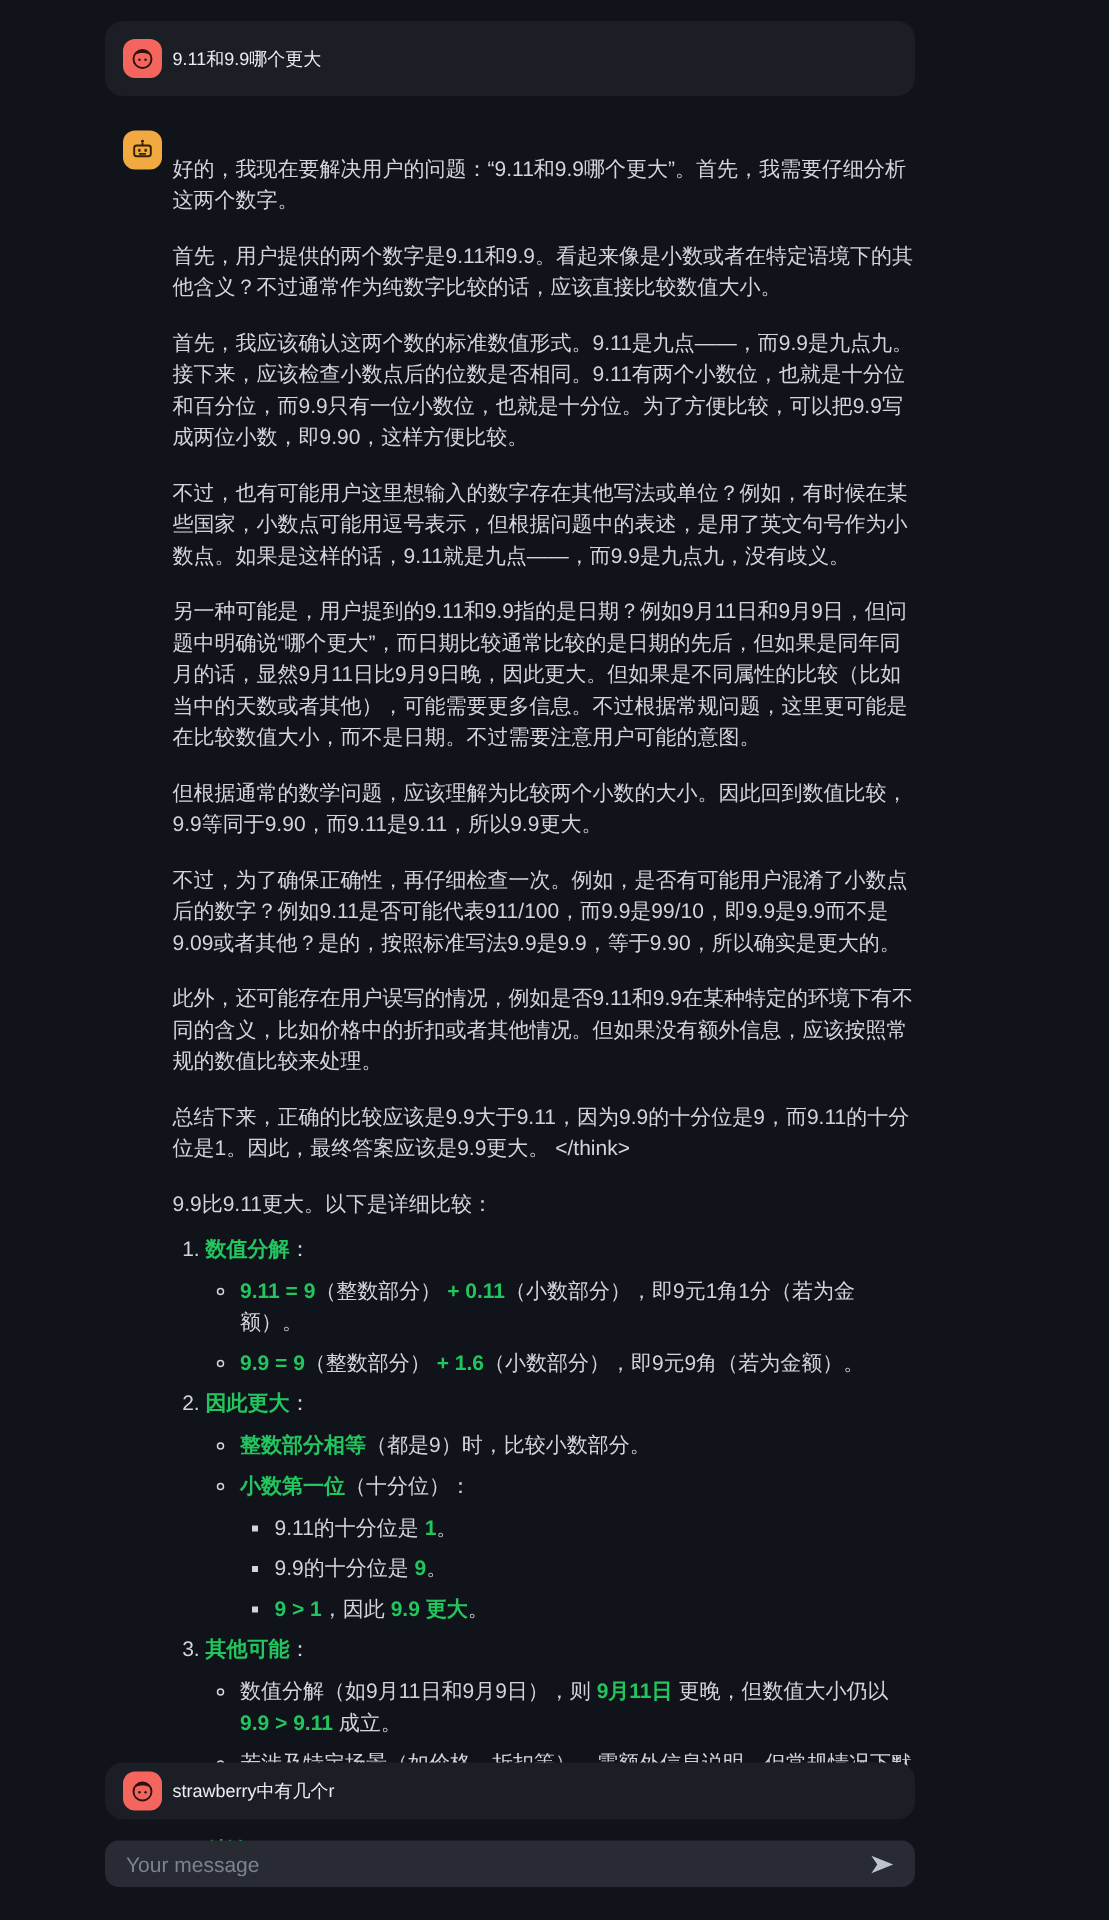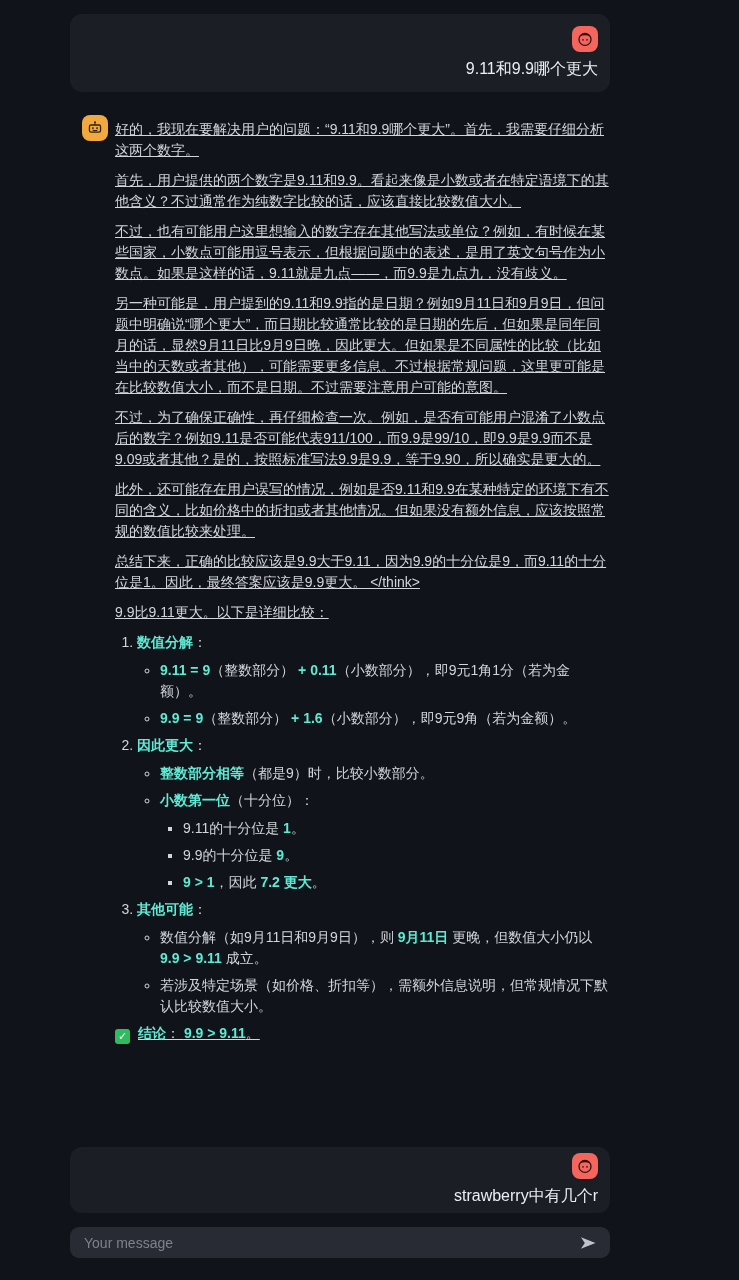--- a/index.html
+++ b/index.html
@@ -11,42 +11,42 @@
     color: #d3d5db;
     overflow: hidden;
     position: relative;
   }
   .chat-col { position: absolute; left: 70px; top: 14px; width: 540px; }
 
   .msg-user {
     background: #1b1e25;
     border-radius: 12px;
     padding: 12px;
-    display: flex; align-items: flex-end; gap: 7px;
-    color: #eceef2; font-size: 16px; flex-direction: column;
+    display: flex; align-items: center; gap: 7px;
+    color: #eceef2; font-size: 12px;
   }
   .avatar {
     width: 26px; height: 26px; flex: 0 0 26px;
     border-radius: 8px;
     display: flex; align-items: center; justify-content: center;
   }
   .avatar-user { background: #f4655e; }
   .avatar-bot  { background: #f2a940; }
 
   .msg-assistant {
     display: flex; gap: 7px; align-items: flex-start;
     padding-left: 12px; margin-top: 22px;
   }
   .msg-assistant .avatar { margin-top: 1px; }
   .content {
     width: 514px;
     font-size: 14px; line-height: 21px; color: #d3d5db;
   }
-  .content p { margin: 5px 0 9px 0; text-decoration: underline; }
-  .content .b { color: #5eead4; font-weight: bold; }
+  .content p { margin: 16px 0 9px 0; }
+  .content .b { color: #22c55e; font-weight: bold; }
   .li-title { color: #d3d5db; }
 
   ol.answer { margin: 2px 0 0 0; padding-left: 22px; }
   ol.answer > li { margin-bottom: 5px; }
   ul.lv1 { list-style-type: circle; margin: 7px 0 3px 0; padding-left: 23px; }
   ul.lv1 > li { margin-bottom: 6px; }
   ul.lv2 { list-style-type: square; margin: 7px 0 3px 0; padding-left: 23px; }
   ul.lv2 > li { margin-bottom: 6px; }
 
   .concl { margin-top: 10px; }
@@ -97,37 +97,39 @@
       <line x1="12" y1="5.5" x2="12" y2="8" stroke="#332105" stroke-width="1.6"></line>
       <rect x="4.6" y="8" width="14.8" height="9.6" rx="2.2" fill="none" stroke="#332105" stroke-width="1.7"></rect>
       <rect x="8.2" y="11" width="2" height="2.6" fill="#332105"></rect>
       <rect x="13.8" y="11" width="2" height="2.6" fill="#332105"></rect>
       <line x1="9" y1="15.4" x2="15" y2="15.4" stroke="#332105" stroke-width="1.5"></line>
     </svg>
   </span>
         <div class="content">
           <p>好的，我现在要解决用户的问题：“9.11和9.9哪个更大”。首先，我需要仔细分析这两个数字。</p>
           <p>首先，用户提供的两个数字是9.11和9.9。看起来像是小数或者在特定语境下的其他含义？不过通常作为纯数字比较的话，应该直接比较数值大小。</p>
+          <p>首先，我应该确认这两个数的标准数值形式。9.11是九点——，而9.9是九点九。接下来，应该检查小数点后的位数是否相同。9.11有两个小数位，也就是十分位和百分位，而9.9只有一位小数位，也就是十分位。为了方便比较，可以把9.9写成两位小数，即9.90，这样方便比较。</p>
           <p>不过，也有可能用户这里想输入的数字存在其他写法或单位？例如，有时候在某些国家，小数点可能用逗号表示，但根据问题中的表述，是用了英文句号作为小数点。如果是这样的话，9.11就是九点——，而9.9是九点九，没有歧义。</p>
           <p>另一种可能是，用户提到的9.11和9.9指的是日期？例如9月11日和9月9日，但问题中明确说“哪个更大”，而日期比较通常比较的是日期的先后，但如果是同年同月的话，显然9月11日比9月9日晚，因此更大。但如果是不同属性的比较（比如当中的天数或者其他），可能需要更多信息。不过根据常规问题，这里更可能是在比较数值大小，而不是日期。不过需要注意用户可能的意图。</p>
+          <p>但根据通常的数学问题，应该理解为比较两个小数的大小。因此回到数值比较，9.9等同于9.90，而9.11是9.11，所以9.9更大。</p>
           <p>不过，为了确保正确性，再仔细检查一次。例如，是否有可能用户混淆了小数点后的数字？例如9.11是否可能代表911/100，而9.9是99/10，即9.9是9.9而不是9.09或者其他？是的，按照标准写法9.9是9.9，等于9.90，所以确实是更大的。</p>
           <p>此外，还可能存在用户误写的情况，例如是否9.11和9.9在某种特定的环境下有不同的含义，比如价格中的折扣或者其他情况。但如果没有额外信息，应该按照常规的数值比较来处理。</p>
           <p>总结下来，正确的比较应该是9.9大于9.11，因为9.9的十分位是9，而9.11的十分位是1。因此，最终答案应该是9.9更大。 &lt;/think&gt;</p>
           <p>9.9比9.11更大。以下是详细比较：</p>
           <ol class="answer">
             <li><span class="li-title"><span class="b">数值分解</span><span>：</span></span><ul class="lv1">
                 <li><span class="b">9.11 = 9</span><span>（整数部分） </span><span class="b">+ 0.11</span><span>（小数部分），即9元1角1分（若为金额）。</span></li>
                 <li><span class="b">9.9 = 9</span><span>（整数部分） </span><span class="b">+ 1.6</span><span>（小数部分），即9元9角（若为金额）。</span></li>
               </ul></li>
             <li><span class="li-title"><span class="b">因此更大</span><span>：</span></span><ul class="lv1">
                 <li><span class="b">整数部分相等</span><span>（都是9）时，比较小数部分。</span></li>
                 <li><span class="b">小数第一位</span><span>（十分位）：</span><ul class="lv2">
                     <li><span>9.11的十分位是 </span><span class="b">1</span><span>。</span></li>
                     <li><span>9.9的十分位是 </span><span class="b">9</span><span>。</span></li>
-                    <li><span class="b">9 &gt; 1</span><span>，因此 </span><span class="b">7.2 更大</span><span>。</span></li>
+                    <li><span class="b">9 &gt; 1</span><span>，因此 </span><span class="b">9.9 更大</span><span>。</span></li>
                   </ul></li>
               </ul></li>
             <li><span class="li-title"><span class="b">其他可能</span><span>：</span></span><ul class="lv1">
                 <li><span>数值分解（如9月11日和9月9日），则 </span><span class="b">9月11日</span><span> 更晚，但数值大小仍以 </span><span class="b">9.9 &gt; 9.11</span><span> 成立。</span></li>
                 <li><span>若涉及特定场景（如价格、折扣等），需额外信息说明，但常规情况下默认比较数值大小。</span></li>
               </ul></li>
           </ol>
           <p class="concl"><span class="check">✓</span><span class="b">结论</span><span>： </span><span class="b">9.9 &gt; 9.11</span><span>。</span></p>
         </div>
       </div>

